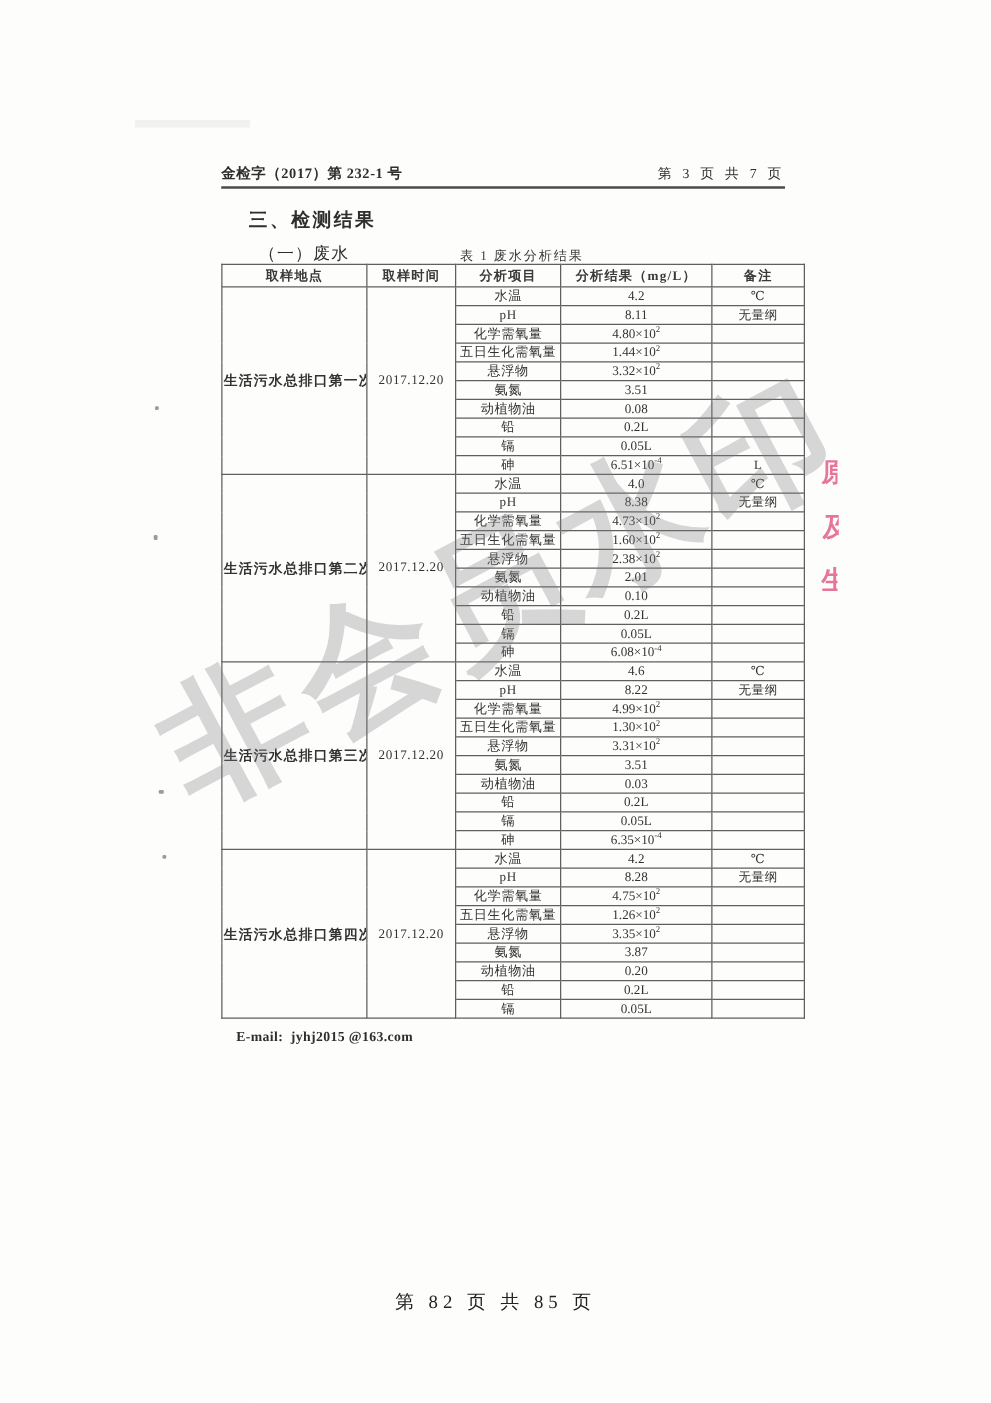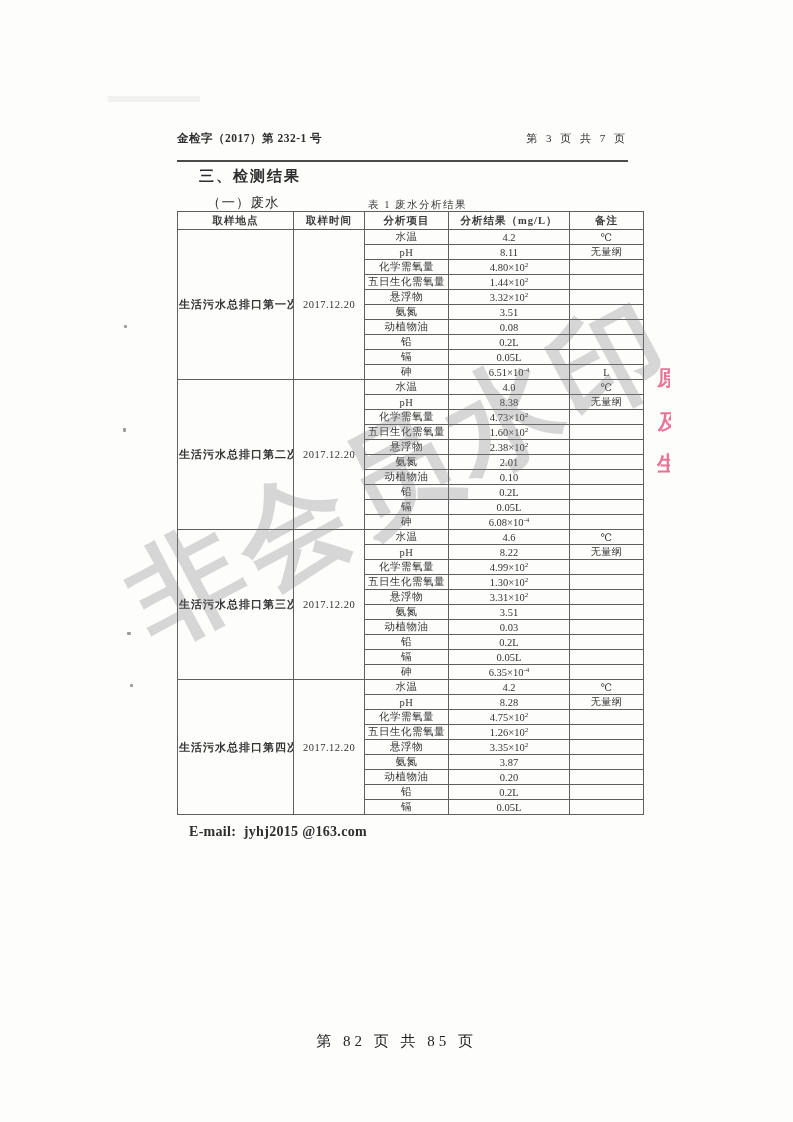--- a/index.html
+++ b/index.html
@@ -9,21 +9,21 @@
     background:#fdfdfc;
     overflow:hidden;
     font-family:"Liberation Serif","DejaVu Serif",serif;
     color:#2e2e2e;
   }
   
   .doc-header{
     position:absolute;top:131px;left:177px;width:451px;
     display:flex;justify-content:space-between;align-items:flex-start;
     border-bottom:2px solid #4b4b4b;
-    padding-bottom:14px;
+    padding-bottom:3px;
   }
   .doc-header .hl{font-size:11.5px;font-weight:bold;letter-spacing:.5px;}
   .doc-header .hr{font-size:11px;letter-spacing:3px;}
   
   .sec-title{
     position:absolute;top:167px;left:199px;
     font-size:15px;font-weight:bold;letter-spacing:2px;
   }
   .sub-title{
     position:absolute;top:194px;left:207px;
@@ -53,21 +53,21 @@
   td.result sup{font-size:7px;line-height:0;}
   
   .company-footer{
     position:absolute;top:811px;left:189px;
     font-size:11px;font-weight:bold;letter-spacing:.3px;white-space:nowrap;
   }
   .company-footer .co{text-decoration:underline;}
   .company-footer .lat{font-family:"Liberation Serif","DejaVu Serif",serif;}
   .email-line{
     position:absolute;top:824px;left:189px;
-    font-size:14px;font-weight:bold;letter-spacing:.3px;
+    font-size:11px;font-weight:bold;letter-spacing:.3px;
   }
   .page-num{
     position:absolute;top:1032px;left:0;width:100%;
     text-align:center;font-size:15px;letter-spacing:4px;color:#222;
   }
   
   .watermark{
     position:absolute;left:138px;top:556px;
     transform:rotate(-28deg);transform-origin:0 50%;
     font-size:112px;line-height:1;letter-spacing:7px;white-space:nowrap;

